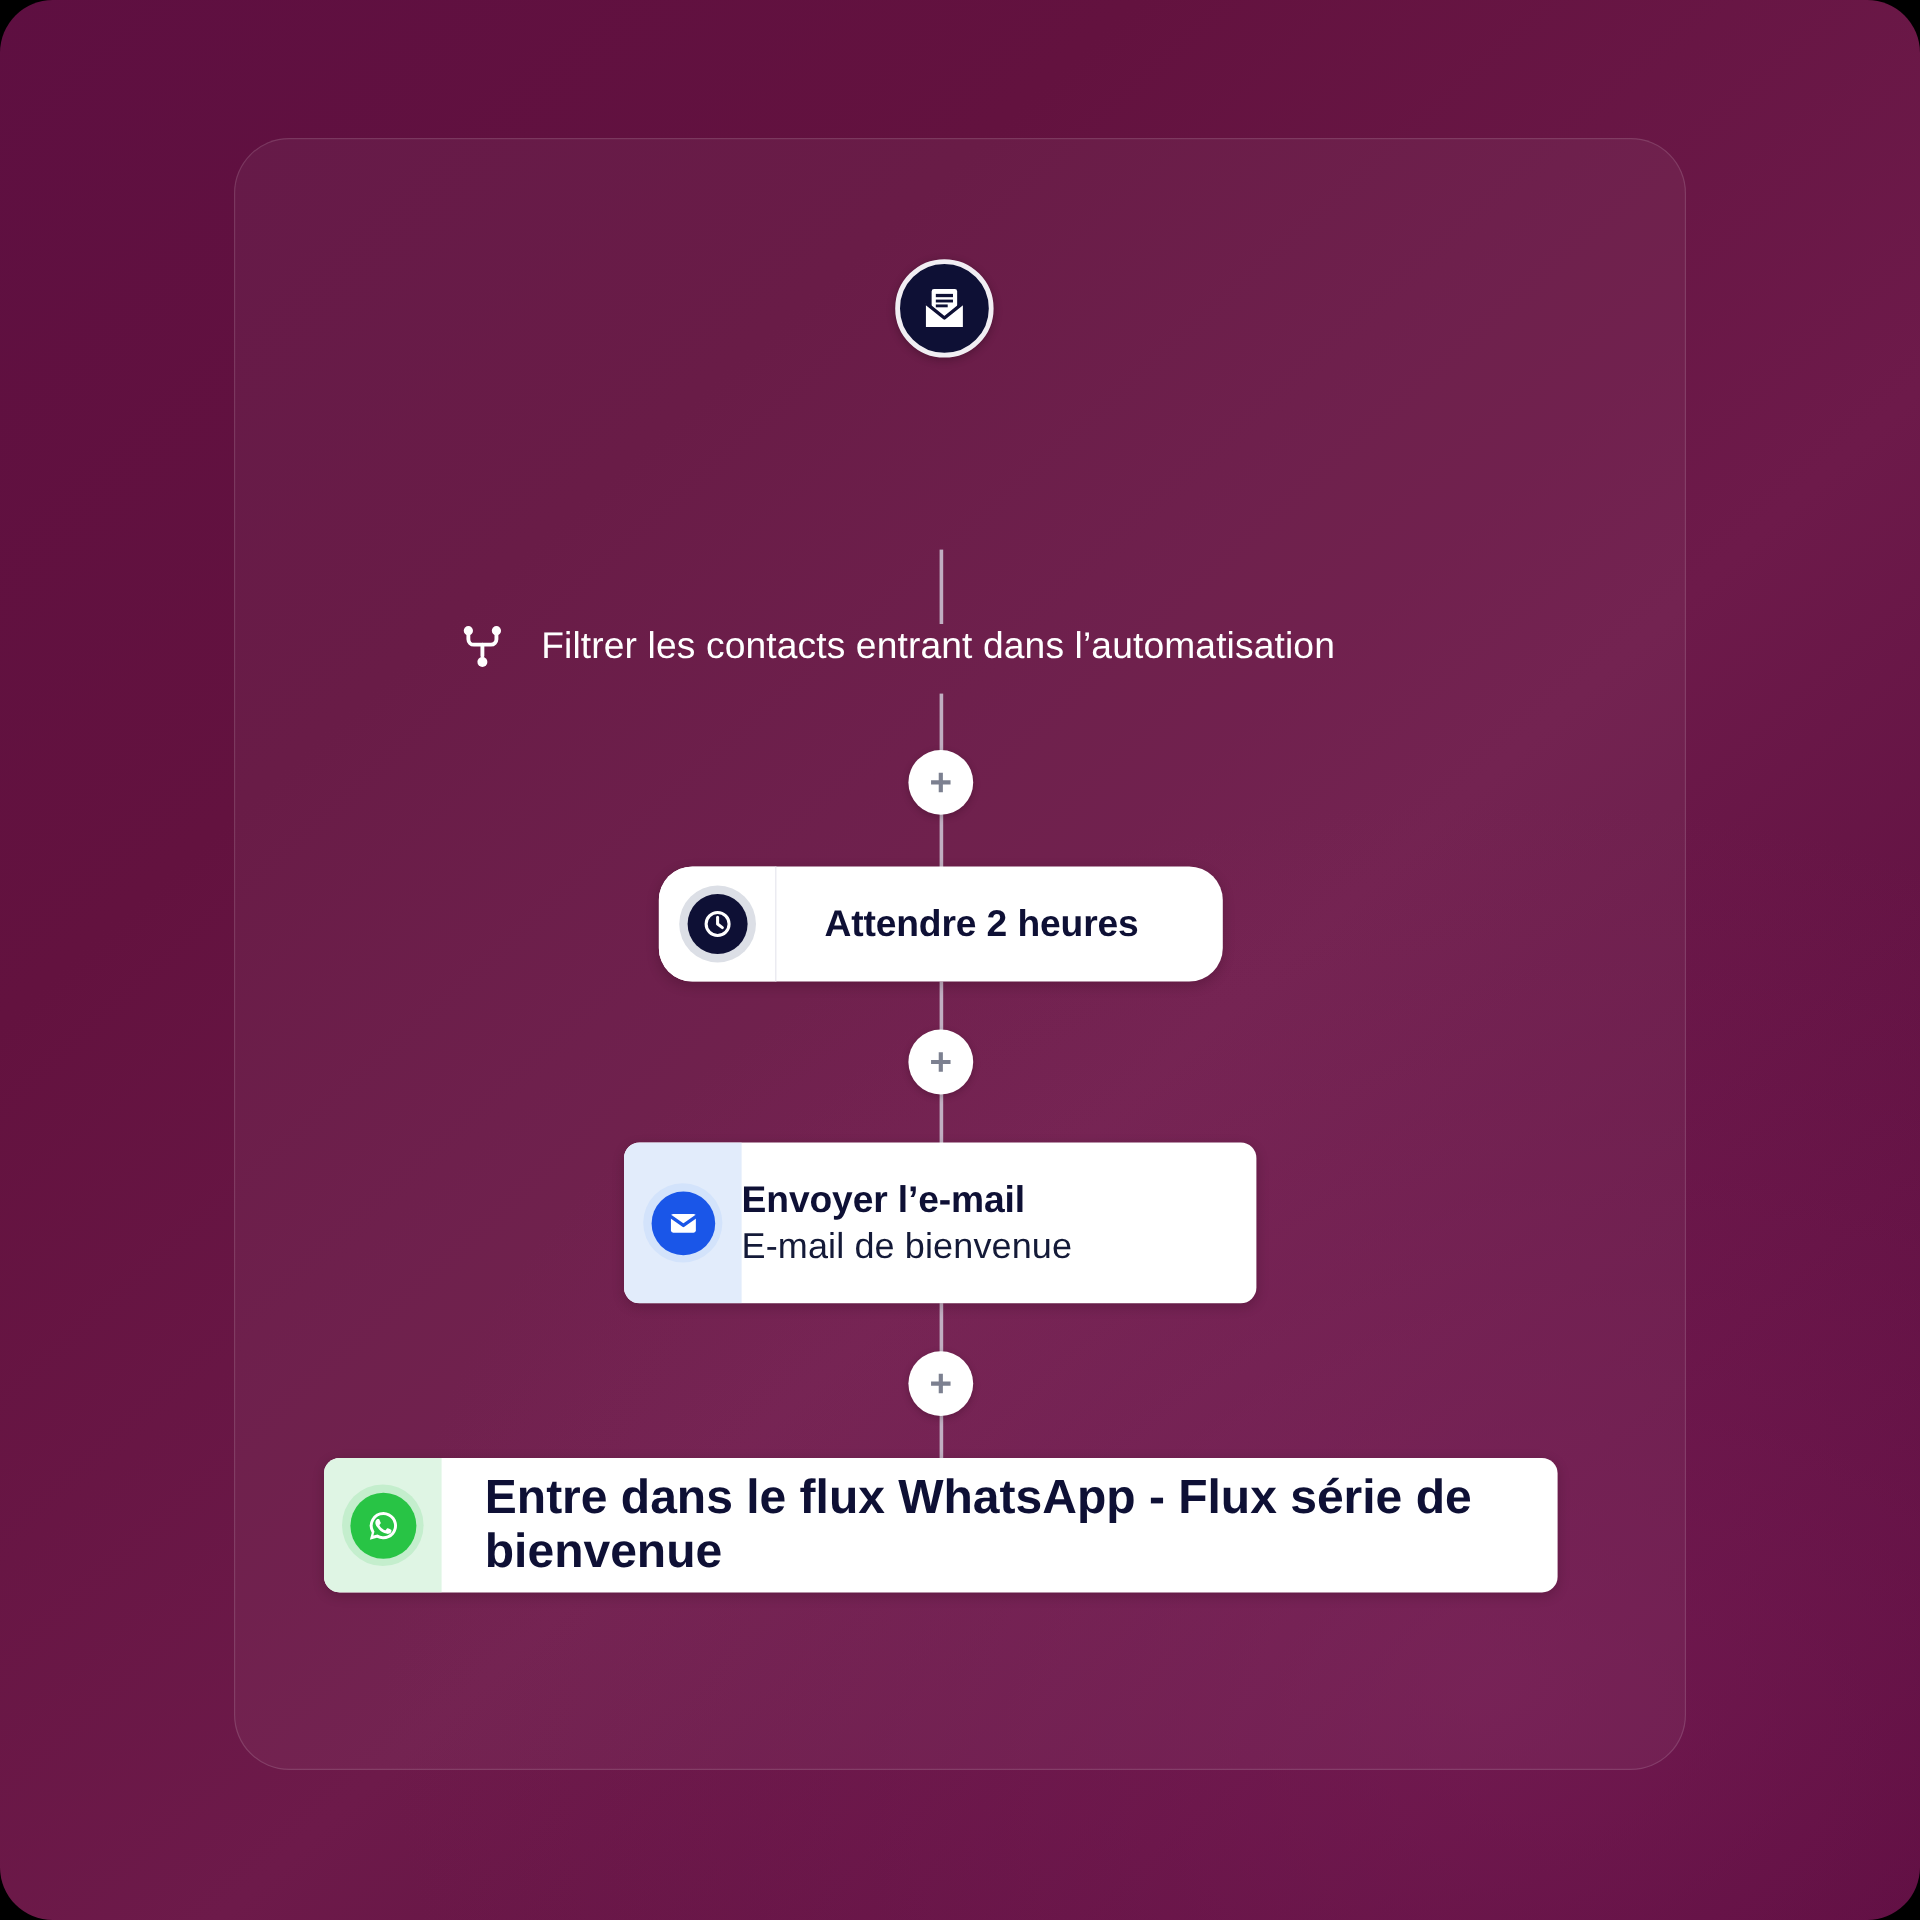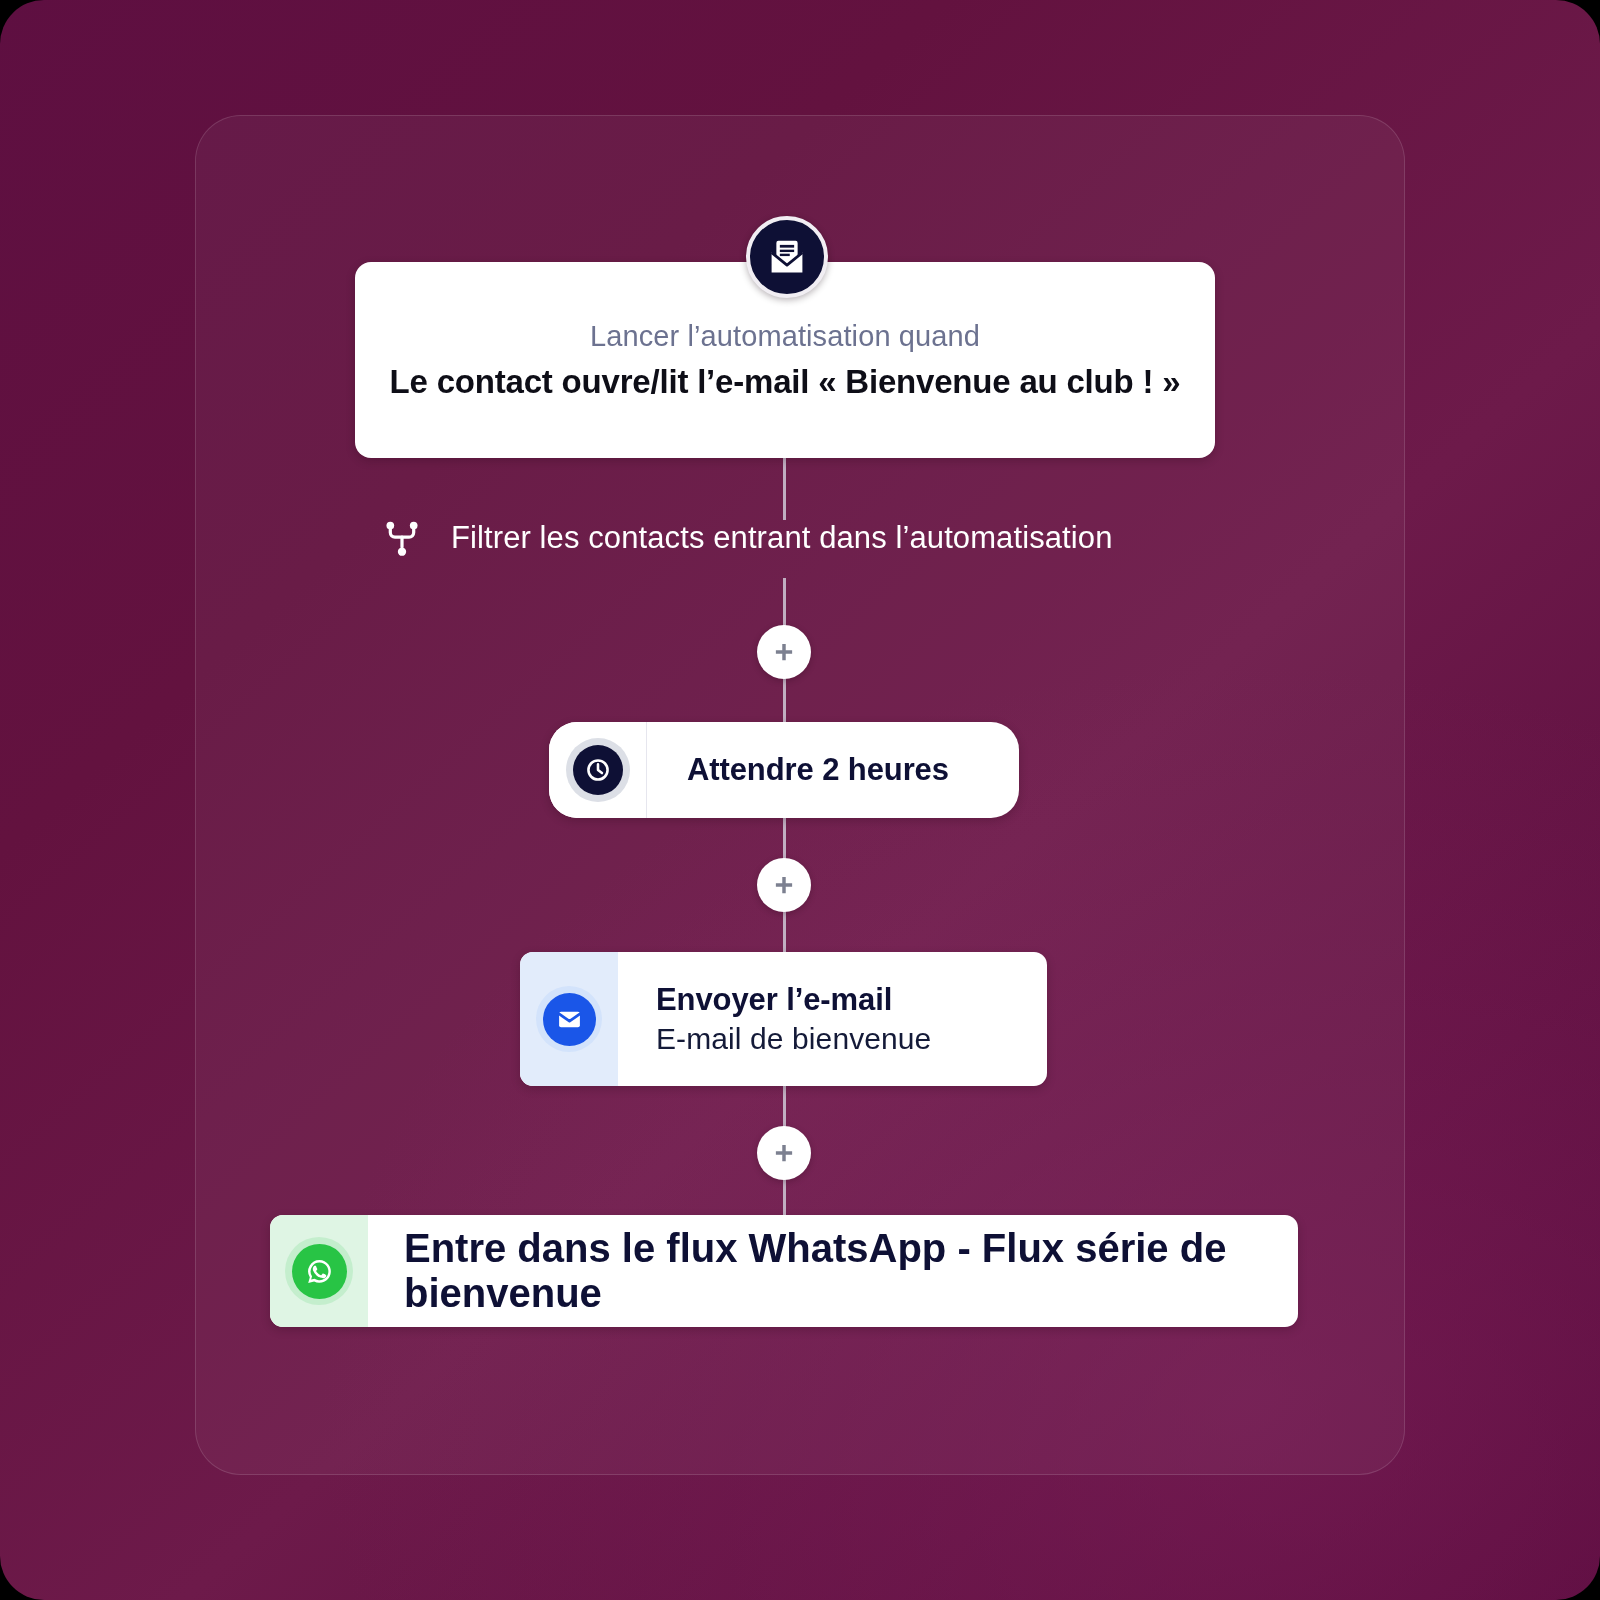--- a/index.html
+++ b/index.html
@@ -132,21 +132,20 @@
     display: flex;
     align-items: center;
     justify-content: center;
     flex: none;
   }
   .step-body {
     flex: 1;
     display: flex;
     flex-direction: column;
     justify-content: center;
-    padding-left: 38px;
   }
   .step-title {
     color: #0e1035;
     font-size: 31px;
     font-weight: bold;
     letter-spacing: -0.1px;
   }
   .step-sub {
     color: #141a38;
     font-size: 30px;
@@ -193,24 +192,20 @@
     <svg width="44" height="44" viewBox="0 0 24 24" aria-hidden="true">
       <rect x="6.2" y="3.2" width="11.6" height="13" rx="1.1" fill="#ffffff"></rect>
       <rect x="8.1" y="5.4" width="7.8" height="1.5" fill="#0e1035"></rect>
       <rect x="8.1" y="8.0" width="7.8" height="1.3" fill="#0e1035"></rect>
       <rect x="8.1" y="10.2" width="5.4" height="1.3" fill="#0e1035"></rect>
       <path d="M3.6 9.6 L12 16.2 L20.4 9.6 L20.4 20.4 L3.6 20.4 Z" fill="#ffffff"></path>
       <path d="M3.6 9.6 L12 16.4 L20.4 9.6" fill="none" stroke="#0e1035" stroke-width="1.5" stroke-linejoin="round"></path>
     </svg>
   </div>
 
-  <div id="trigger-card" class="card">
-    <div id="trigger-subtitle">Lancer l’automatisation quand</div>
-    <div id="trigger-title">Le contact ouvre/lit l’e-mail « Bienvenue au club ! »</div>
-  </div>
 
   <div id="filter-row">
     <span>
       <svg width="38" height="40" viewBox="0 0 24 26" aria-hidden="true">
         <path d="M4.4 5.4 V8.2 a3 3 0 0 0 3 3 H16.6 a3 3 0 0 0 3 -3 V5.4" fill="none" stroke="#ffffff" stroke-width="2.1" stroke-linecap="round"></path>
         <path d="M12 11.2 V17.4" fill="none" stroke="#ffffff" stroke-width="2.1" stroke-linecap="round"></path>
         <circle cx="4.4" cy="3.6" r="2.5" fill="#ffffff"></circle>
         <circle cx="19.6" cy="3.6" r="2.5" fill="#ffffff"></circle>
         <circle cx="12" cy="20.6" r="2.7" fill="#ffffff"></circle>
       </svg>

